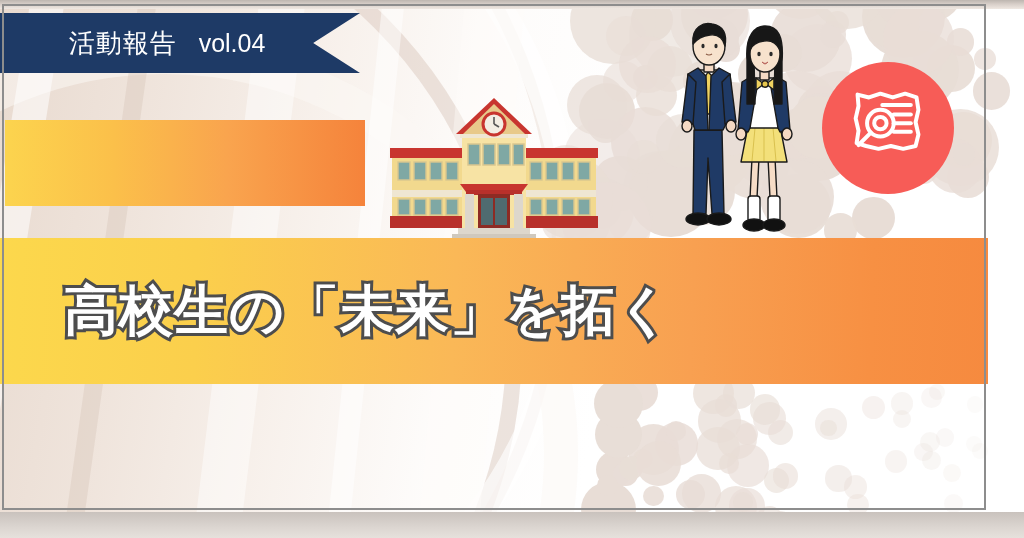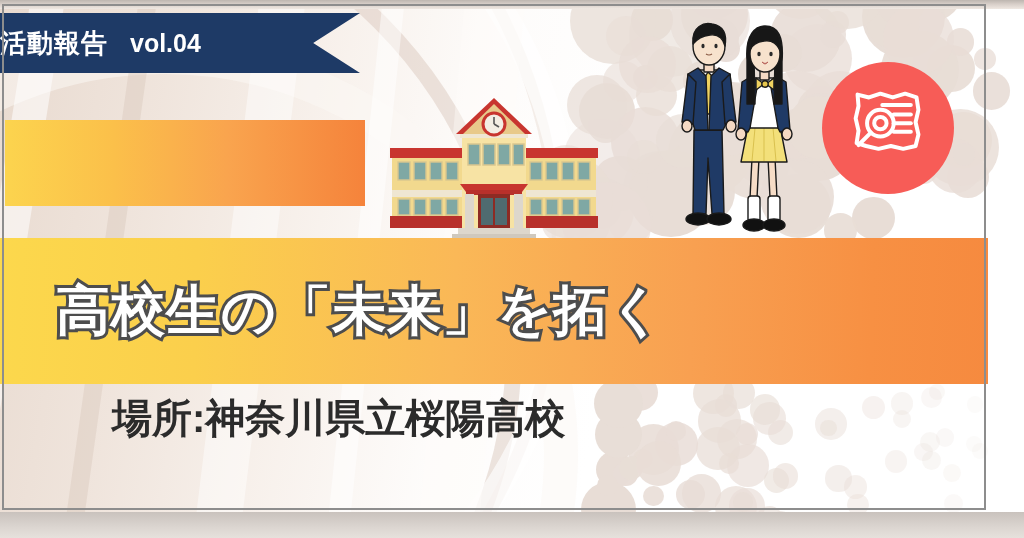--- a/index.html
+++ b/index.html
@@ -30,35 +30,35 @@
   
   .frame{position:absolute;left:2px;top:4px;width:984px;height:506px;
      border:2px solid #8d8d8d;box-sizing:border-box;pointer-events:none;}
   .top-strip{position:absolute;left:0;top:0;width:1024px;height:9px;
      background:linear-gradient(180deg,#bdb6b0 0%,#d7cec8 45%,#efe8e2 100%);}
   .bottom-strip{position:absolute;left:0;top:512px;width:1024px;height:26px;
      background:linear-gradient(180deg,#c9c2bd 0%,#dcd6d1 60%,#e6e1dc 100%);}
   .ribbon-shape{position:absolute;left:0;top:13px;width:360px;height:60px;background:#1e3a66;
      clip-path:polygon(0% 0%, 100% 0%, 87% 50%, 100% 100%, 0% 100%);}
   .ribbon-text{position:absolute;left:0;top:13px;width:360px;height:60px;
-     display:flex;align-items:center;justify-content:flex-start;gap:22px;
-     color:#ffffff;font-weight:700;font-size:26px;letter-spacing:1px;padding-right:26px;box-sizing:border-box;}
+     display:flex;align-items:center;justify-content:center;gap:22px;
+     color:#ffffff;font-weight:400;font-size:26px;letter-spacing:1px;padding-right:26px;box-sizing:border-box;}
   .ribbon-vol{font-size:25px;letter-spacing:0px;}
   .pbl-box2{position:absolute;left:5px;top:120px;width:360px;height:86px;
      background:linear-gradient(90deg,#fcd44e 0%,#fbc04a 30%,#f9a44e 62%,#f5833b 100%);}
   .pbl-text{position:absolute;left:5px;top:120px;width:360px;height:86px;
      display:flex;align-items:center;justify-content:center;
      font-size:40px;font-weight:700;color:#ffffff;letter-spacing:1px;
      -webkit-text-stroke:5px #4d4d4d;paint-order:stroke fill;}
 
   
   .band{position:absolute;left:0;top:238px;width:988px;height:146px;
      background:linear-gradient(92deg,#fcd84c 0%,#fbcf4c 20%,#fab857 46%,#f8a051 70%,#f79043 88%,#f68a3f 100%);}
   .band-lines{position:absolute;left:0;top:238px;width:988px;height:146px;
-     display:flex;flex-direction:column;justify-content:center;box-sizing:border-box;padding:0 28px;}
+     display:flex;flex-direction:column;justify-content:center;box-sizing:border-box;padding:0 36px;}
   .hl{font-size:54px;font-weight:700;color:#ffffff;letter-spacing:1px;line-height:1.18;
      -webkit-text-stroke:6px #4d4d4d;paint-order:stroke fill;white-space:nowrap;}
   .hl-1{text-align:left;padding-left:28px;}
   .hl-2{text-align:right;padding-right:4px;}
 
   
   .info{position:absolute;left:112px;top:390px;width:760px;}
   .info-line{font-size:40px;font-weight:700;color:#2b2b2b;letter-spacing:0px;
      line-height:1.42;white-space:nowrap;}
 
@@ -411,19 +411,18 @@
   </div>
 
   <div class="pbl-box2"></div>
 
   <div class="band"></div>
   <div class="band-lines">
     <div class="hl hl-1">高校生の「未来」を拓く</div>
   </div>
 
   <div class="info">
-    <div class="info-line">場所:神奈川県立桜陽高校</div>
   </div>
 
   <div class="top-strip"></div>
   <div class="bottom-strip"></div>
   <div class="frame"></div>
 </div>
 
 </body></html>

